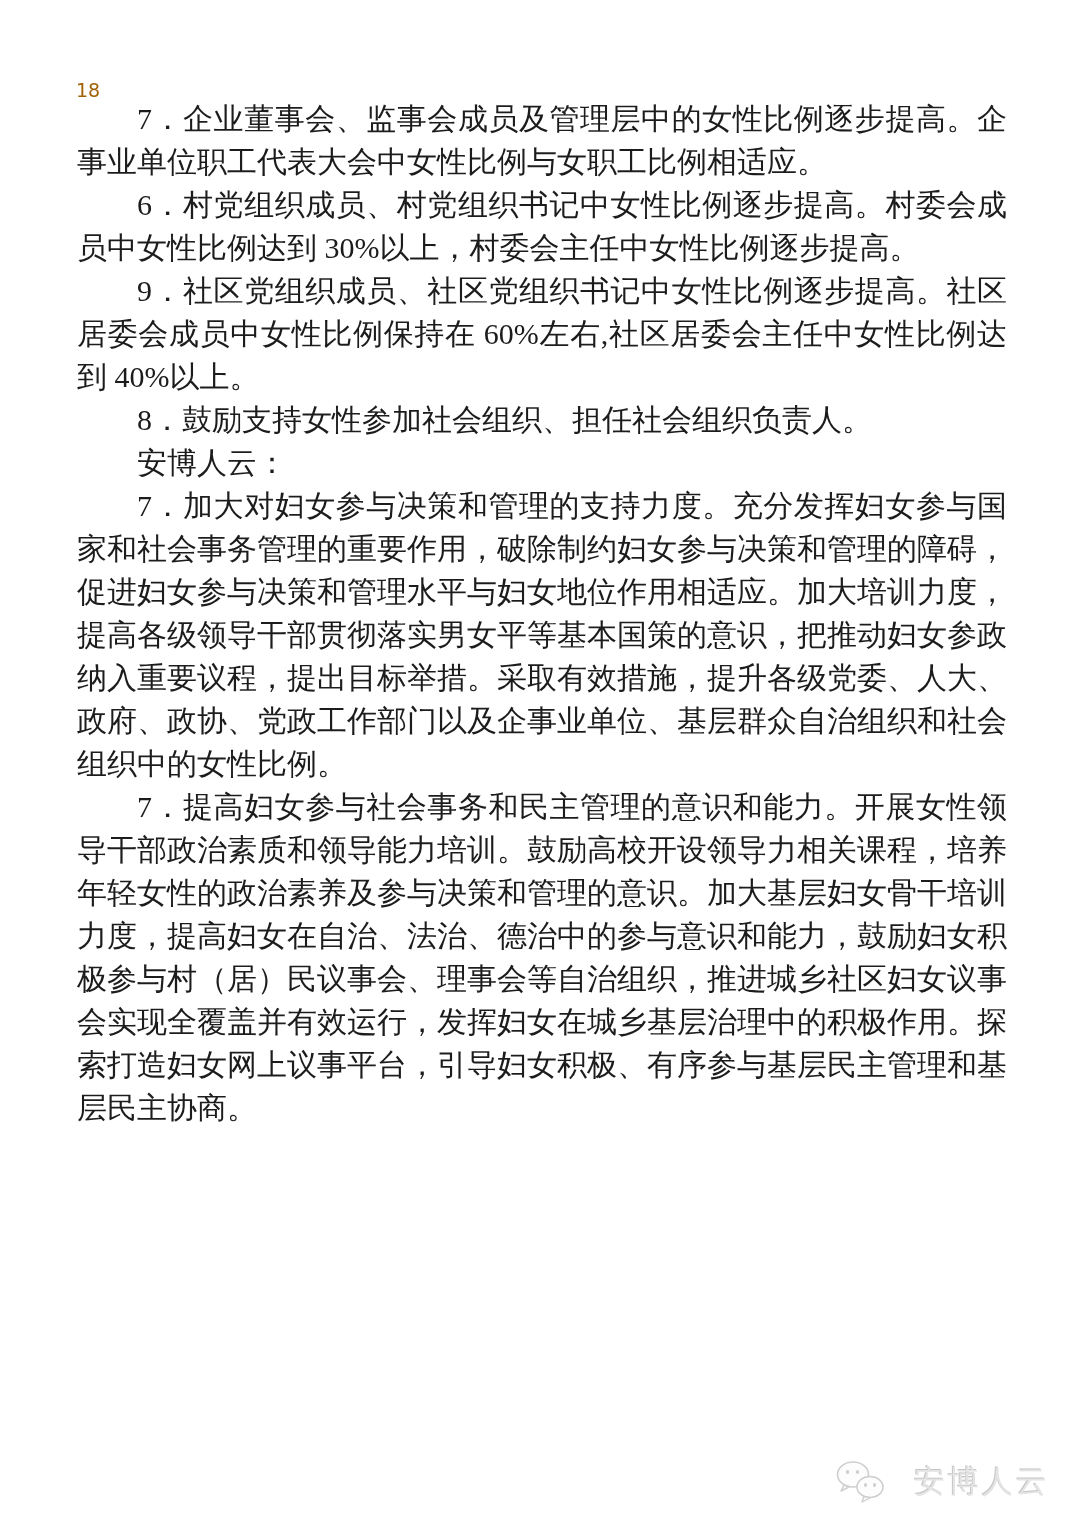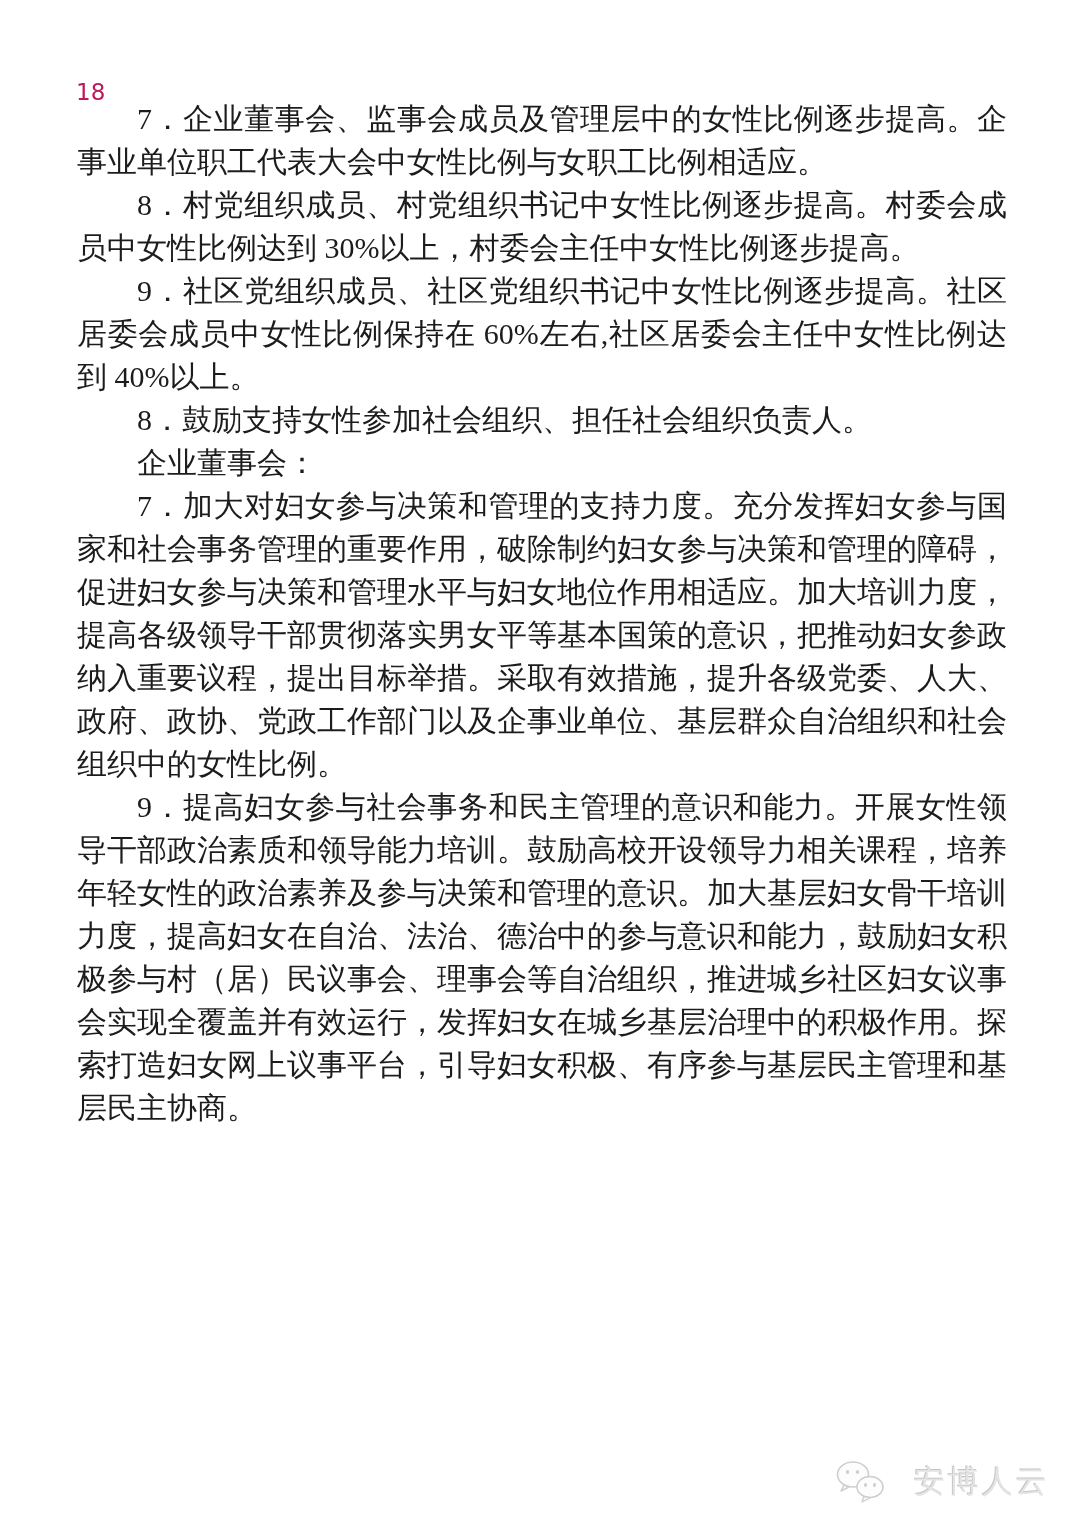--- a/index.html
+++ b/index.html
@@ -13,22 +13,22 @@
     height: 1527px;
     background: #ffffff;
     overflow: hidden;
     font-family: "Liberation Serif", serif;
   }
   .page-number {
     position: absolute;
     left: 76px;
     top: 79px;
     font-family: "DejaVu Sans", sans-serif;
-    font-size: 23px;
-    color: #be185d;
+    font-size: 19px;
+    color: #a16207;
   }
   .content {
     position: absolute;
     left: 77px;
     top: 97px;
     width: 930px;
     font-size: 30px;
     line-height: 43px;
     color: #1c1c1c;
     text-align: justify;
@@ -60,26 +60,26 @@
 </style>
 </head>
 <body>
 
 <div class="page">
 
   <div class="page-number">18</div>
 
   <div class="content">
     <p>7．企业董事会、监事会成员及管理层中的女性比例逐步提高。企事业单位职工代表大会中女性比例与女职工比例相适应。</p>
-    <p>8．村党组织成员、村党组织书记中女性比例逐步提高。村委会成员中女性比例达到 30%以上，村委会主任中女性比例逐步提高。</p>
+    <p>6．村党组织成员、村党组织书记中女性比例逐步提高。村委会成员中女性比例达到 30%以上，村委会主任中女性比例逐步提高。</p>
     <p>9．社区党组织成员、社区党组织书记中女性比例逐步提高。社区居委会成员中女性比例保持在 60%左右,社区居委会主任中女性比例达到 40%以上。</p>
     <p>8．鼓励支持女性参加社会组织、担任社会组织负责人。</p>
-    <p>企业董事会：</p>
+    <p>安博人云：</p>
     <p>7．加大对妇女参与决策和管理的支持力度。充分发挥妇女参与国家和社会事务管理的重要作用，破除制约妇女参与决策和管理的障碍，促进妇女参与决策和管理水平与妇女地位作用相适应。加大培训力度，提高各级领导干部贯彻落实男女平等基本国策的意识，把推动妇女参政纳入重要议程，提出目标举措。采取有效措施，提升各级党委、人大、政府、政协、党政工作部门以及企事业单位、基层群众自治组织和社会组织中的女性比例。</p>
-    <p>9．提高妇女参与社会事务和民主管理的意识和能力。开展女性领导干部政治素质和领导能力培训。鼓励高校开设领导力相关课程，培养年轻女性的政治素养及参与决策和管理的意识。加大基层妇女骨干培训力度，提高妇女在自治、法治、德治中的参与意识和能力，鼓励妇女积极参与村（居）民议事会、理事会等自治组织，推进城乡社区妇女议事会实现全覆盖并有效运行，发挥妇女在城乡基层治理中的积极作用。探索打造妇女网上议事平台，引导妇女积极、有序参与基层民主管理和基层民主协商。</p>
+    <p>7．提高妇女参与社会事务和民主管理的意识和能力。开展女性领导干部政治素质和领导能力培训。鼓励高校开设领导力相关课程，培养年轻女性的政治素养及参与决策和管理的意识。加大基层妇女骨干培训力度，提高妇女在自治、法治、德治中的参与意识和能力，鼓励妇女积极参与村（居）民议事会、理事会等自治组织，推进城乡社区妇女议事会实现全覆盖并有效运行，发挥妇女在城乡基层治理中的积极作用。探索打造妇女网上议事平台，引导妇女积极、有序参与基层民主管理和基层民主协商。</p>
   </div>
 
   <div class="watermark">
     <span class="watermark-icon">
       <svg width="54" height="46" viewBox="0 0 54 46" xmlns="http://www.w3.org/2000/svg">
 
         <ellipse cx="19" cy="15.5" rx="15.5" ry="12.5" fill="#fdfdfd" stroke="#cfcfcf" stroke-width="1.6"></ellipse>
         <path d="M10 26 L7 32 L15 28 Z" fill="#fdfdfd" stroke="#cfcfcf" stroke-width="1.4" stroke-linejoin="round"></path>
         <ellipse cx="13.5" cy="13" rx="1.7" ry="2.1" fill="#cfcfcf"></ellipse>
         <ellipse cx="23.5" cy="13" rx="1.7" ry="2.1" fill="#cfcfcf"></ellipse>

